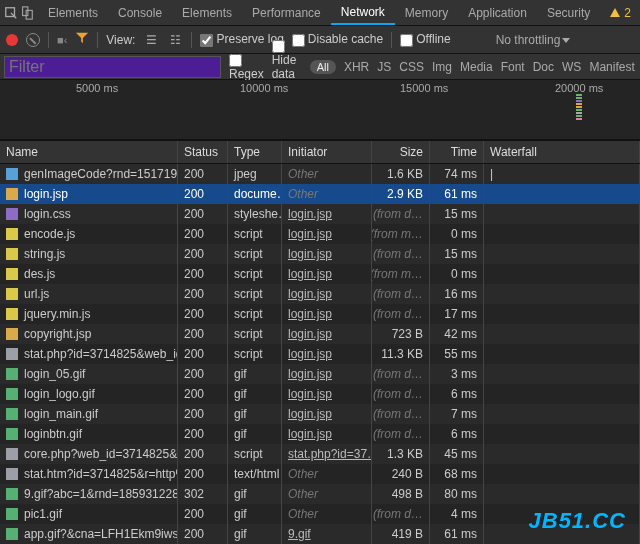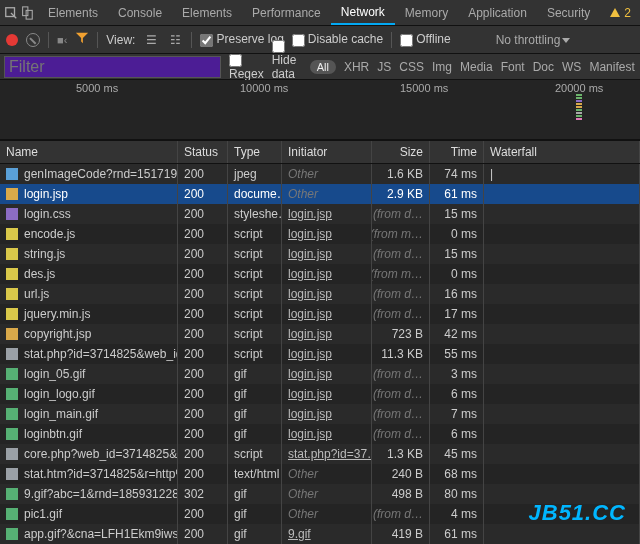--- a/index.html
+++ b/index.html
@@ -129,21 +129,21 @@
   .fi.doc{background:#d9a94a;}
   .fi.css{background:#8c6cc4;}
   .fi.js{background:#d9c84a;}
   .fi.gif{background:#56b074;}
   .fi.txt{background:#9aa0a6;}
   .dim { color:#777;font-style:italic; }
   .lnk { color:#bbb;text-decoration:underline; }
 
   
   .wm {
-    position:absolute; right:14px; bottom:18px;
+    position:absolute; right:14px; bottom:10px;
     font-size:22px; font-weight:700; font-style:italic;
     color:#00b6ff;
     letter-spacing:1px;
     pointer-events:none;
   }
 </style>
 </head>
 <body>
 
 <div class="tabstrip">

